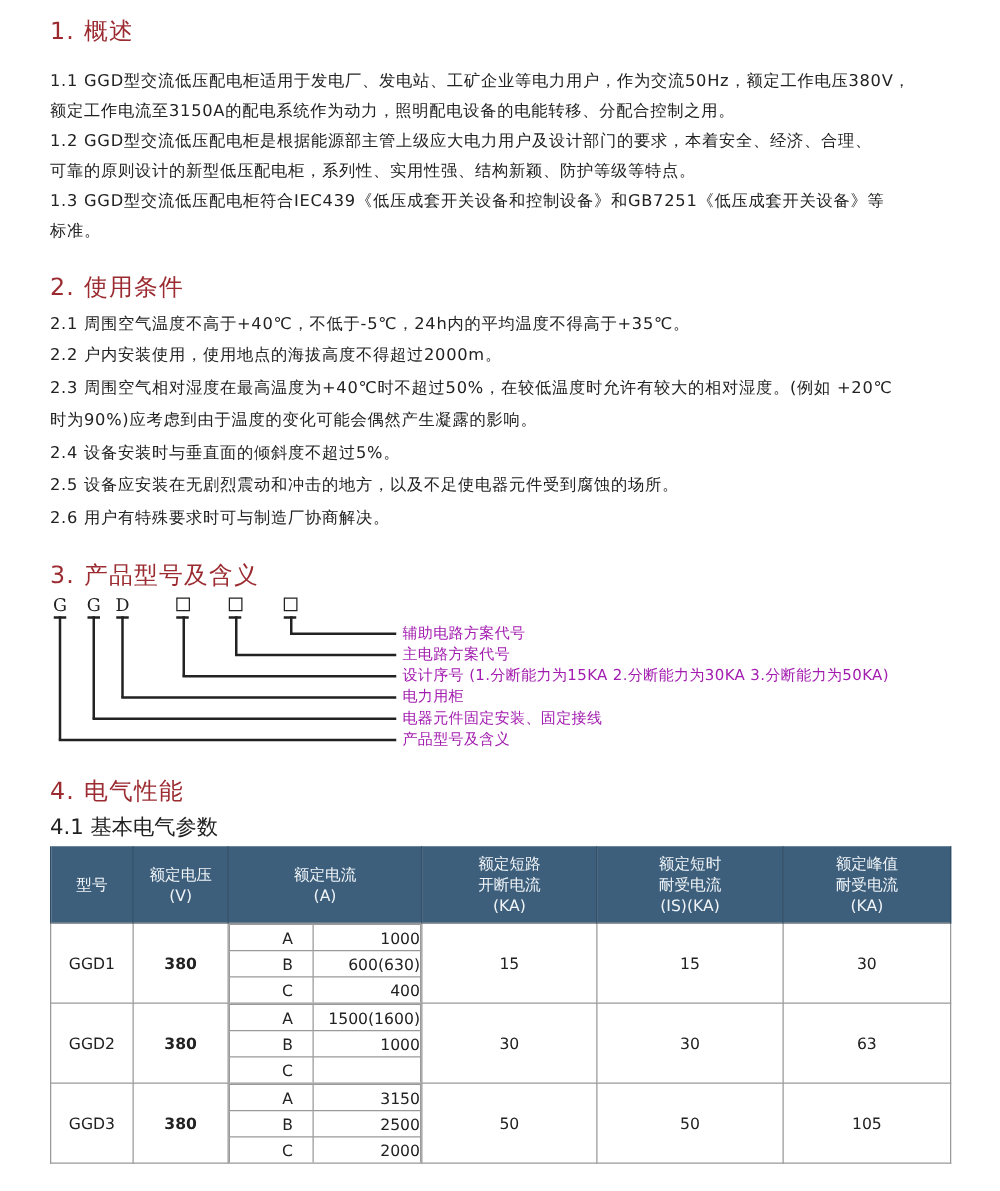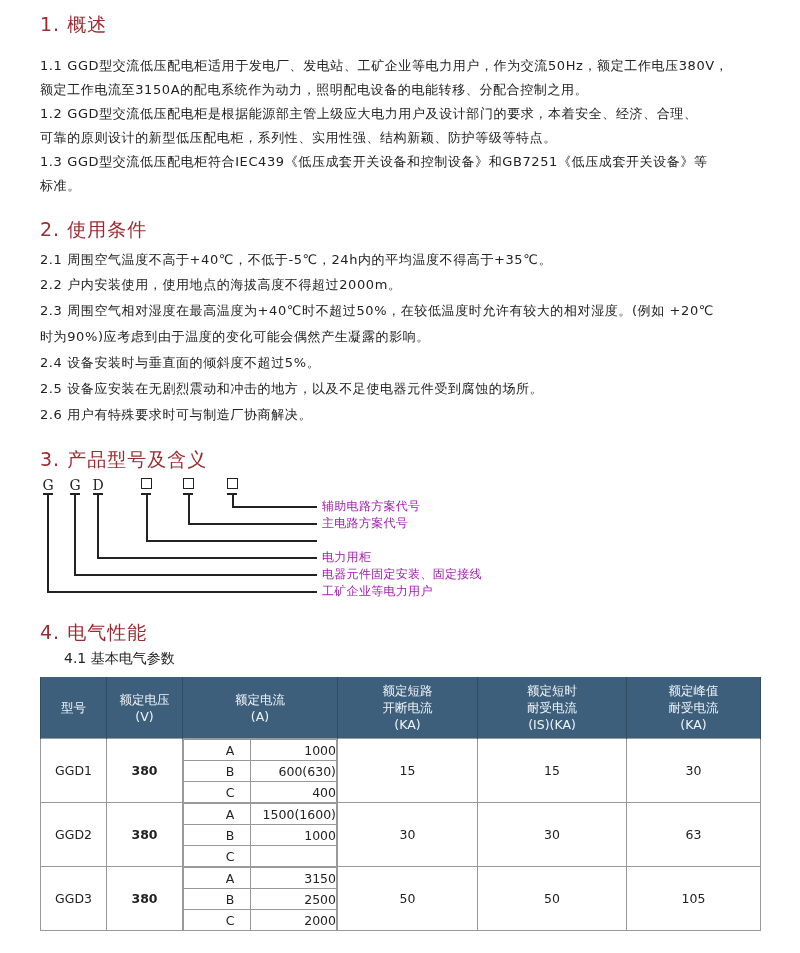--- a/index.html
+++ b/index.html
@@ -1,20 +1,20 @@
 <!DOCTYPE html>
 <html><head>
 <meta charset="utf-8">
 <style>
   html, body { margin: 0; padding: 0; background: #ffffff; }
   body { width: 800px; height: 953px; position: relative; overflow: hidden;
          font-family: "DejaVu Sans", "Liberation Sans", sans-serif; color: #222; }
   .h { position: absolute; left: 40px; font-size: 19px; color: #9b2b30; letter-spacing: 1px; }
   .p { position: absolute; left: 40px; font-size: 13px; line-height: 24px; color: #222; white-space: nowrap; letter-spacing: 0.6px; }
-  .sub { position: absolute; left: 40px; font-size: 14px; color: #222; margin-left: 24px; }
+  .sub { position: absolute; left: 40px; font-size: 17px; color: #222; }
 
   
   .diag { position: absolute; left: 40px; top: 470px; width: 740px; height: 140px; }
   .diag .letter { position: absolute; top: 7px; font-family: "DejaVu Serif", "Liberation Serif", serif; font-size: 14px; color: #222; width: 16px; text-align: center; }
   .diag .box { position: absolute; top: 8px; width: 11px; height: 11px; border: 1.5px solid #222; box-sizing: border-box; }
   .diag .vline { position: absolute; width: 1.5px; background: #222; }
   .diag .hline { position: absolute; height: 1.5px; background: #222; }
   .diag .tick { position: absolute; height: 1.5px; width: 10px; background: #222; top: 23px; }
   .diag .lbl { position: absolute; left: 282px; font-size: 12px; color: #a21caf; white-space: nowrap; letter-spacing: 0.3px; }
 
@@ -74,23 +74,24 @@
 
   <span class="hline" style="left:192px; top:36px; width:85px;"></span>
   <span class="hline" style="left:148px; top:53px; width:129px;"></span>
   <span class="hline" style="left:106px; top:70px; width:171px;"></span>
   <span class="hline" style="left:57px; top:87px; width:220px;"></span>
   <span class="hline" style="left:34px; top:104px; width:243px;"></span>
   <span class="hline" style="left:7px; top:121px; width:270px;"></span>
 
   <span class="lbl" style="top:28px;">辅助电路方案代号</span>
   <span class="lbl" style="top:45px;">主电路方案代号</span>
+  <span class="lbl" style="top:62px;">设计序号 (1.分断能力为15KA   2.分断能力为30KA    3.分断能力为50KA)</span>
   <span class="lbl" style="top:79px;">电力用柜</span>
   <span class="lbl" style="top:96px;">电器元件固定安装、固定接线</span>
-  <span class="lbl" style="top:113px;">工矿企业等电力用户</span>
+  <span class="lbl" style="top:113px;">产品型号及含义</span>
 </div>
 
 <div class="h" style="top:620px;">4. 电气性能</div>
 <div class="sub" style="top:650px;">4.1  基本电气参数</div>
 
 <table class="spec">
   <thead>
     <tr>
       <th style="width:65px;">
         <div>型号</div>

